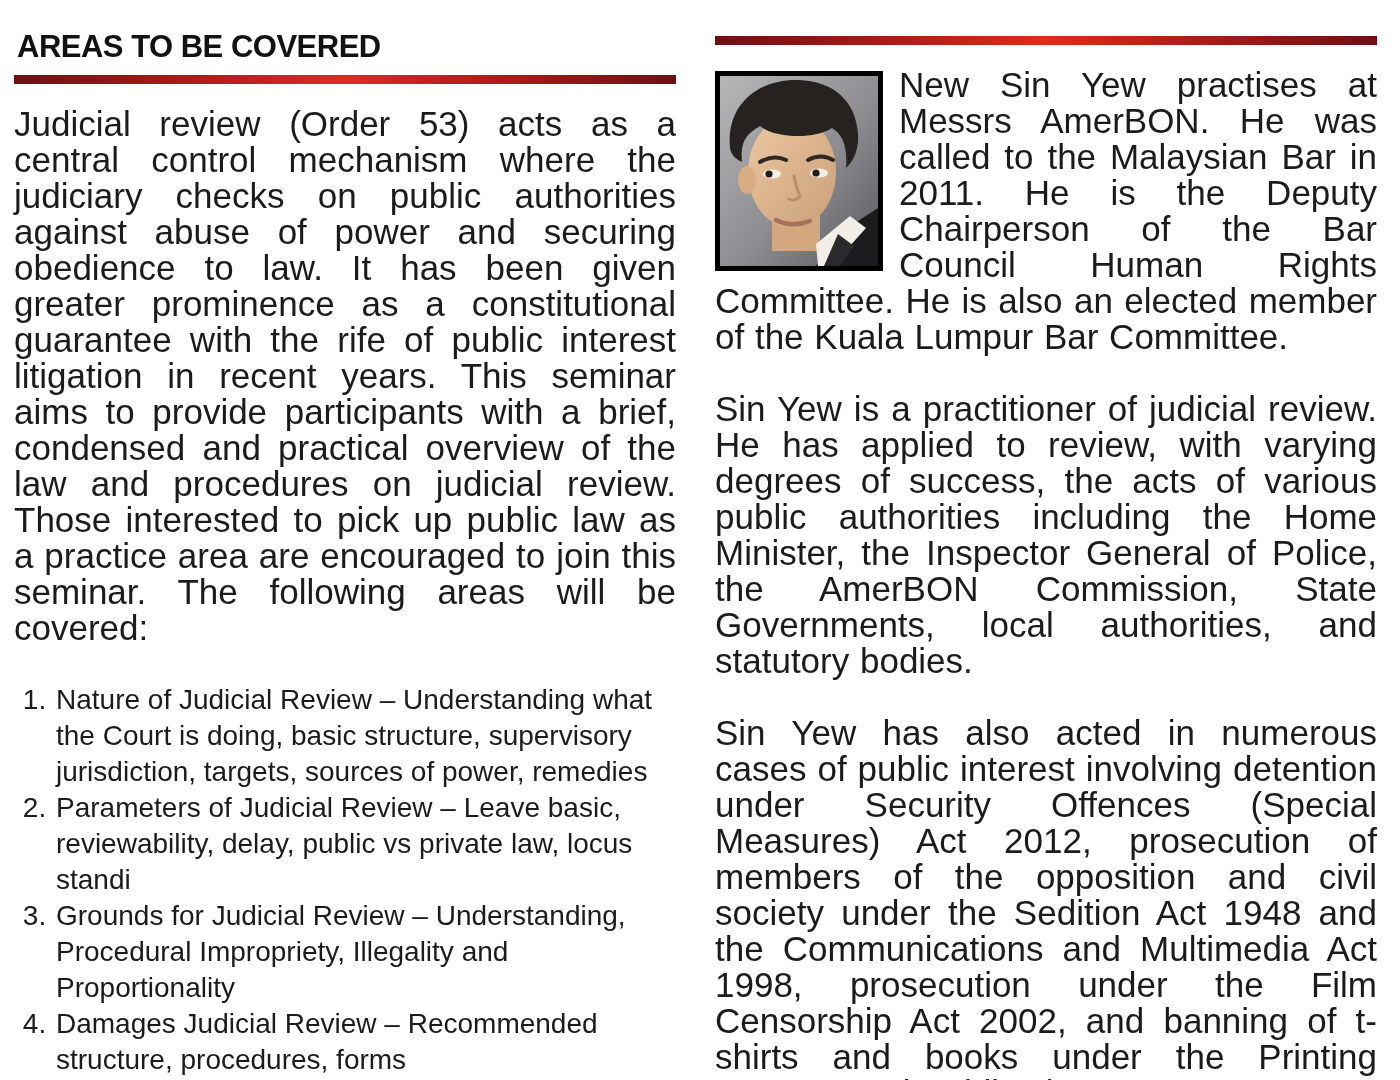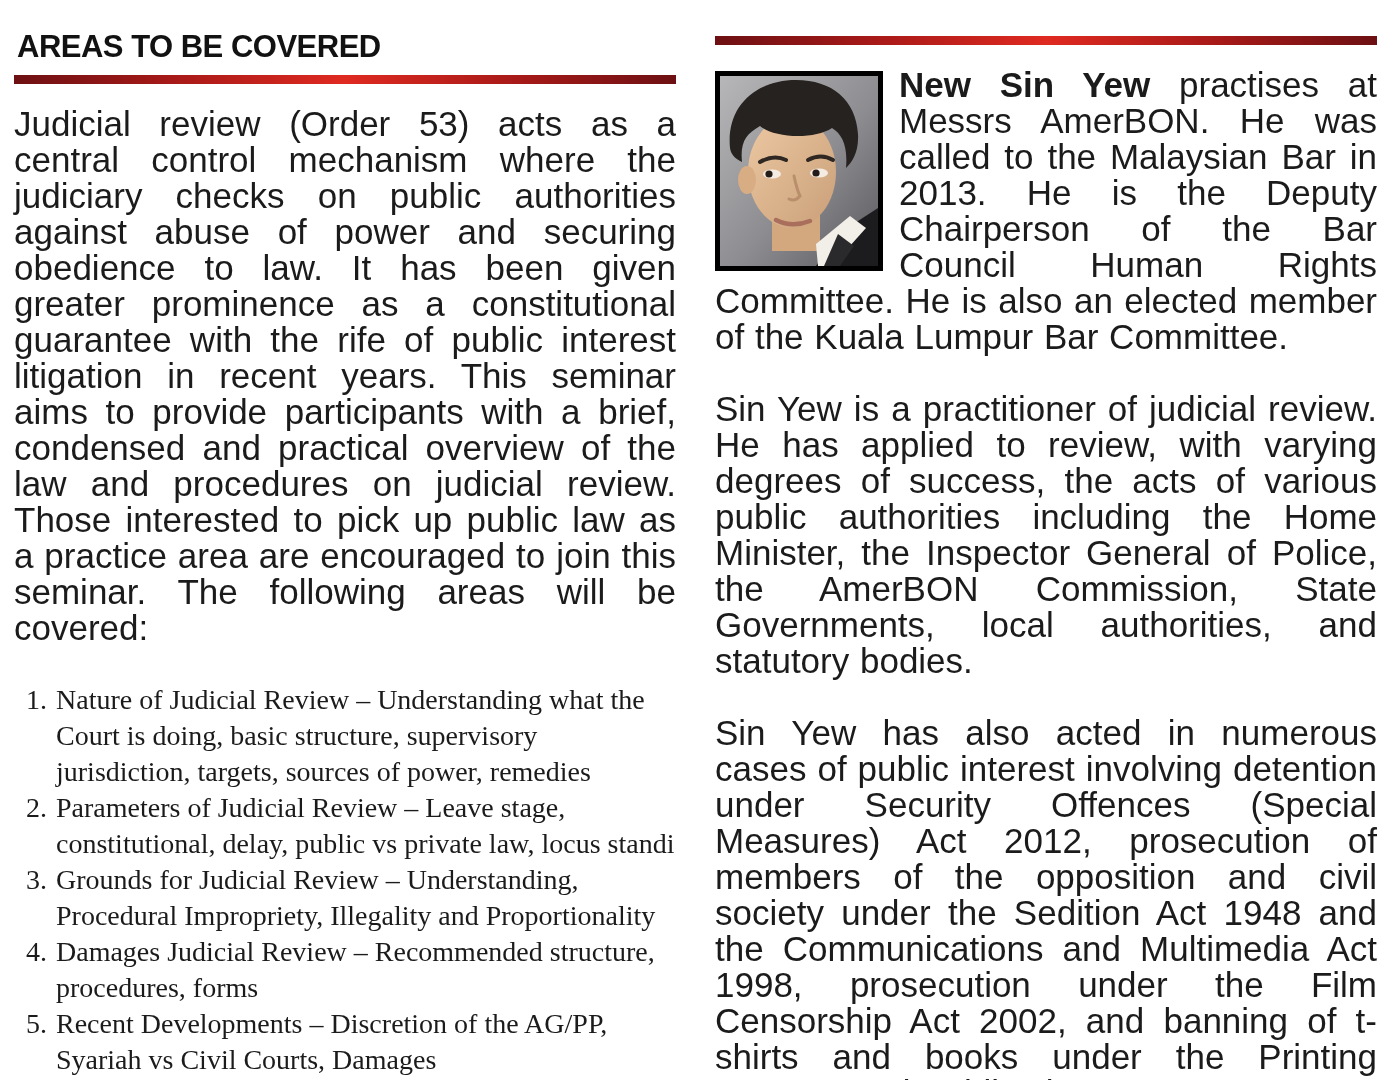--- a/index.html
+++ b/index.html
@@ -41,50 +41,50 @@
   }
   .intro { margin-top:22px; }
 
   ol.topics {
     margin:36px 0 0 0;
     padding:0 0 0 40px;
     font-size:28px;
     line-height:36px;
     text-align:left;
   }
-  ol.topics li { padding-left:2px;font-family:Liberation Serif, serif; }
+  ol.topics li { padding-left:2px; }
 
   .photo-frame {
     float:left;
     width:158px; height:190px;
     border:5px solid #000000;
     margin:4px 16px 10px 0;
     background:#8a898c;
   }
   .photo-frame svg { display:block; }
 
   .bio-first { margin-top:22px; }
   .bio-para  { margin-top:36px; }
-  .speaker-name { font-weight:bold; }
+  .speaker-name { font-weight:normal; }
 </style>
 </head>
 <body>
 
 <div class="page">
   <div class="columns">
 
     <div class="col">
       <h1 class="heading">AREAS TO BE COVERED</h1>
       <div class="rule"></div>
 
       <p class="body-text intro">Judicial review (Order 53) acts as a central control mechanism where the judiciary checks on public authorities against abuse of power and securing obedience to law. It has been given greater prominence as a constitutional guarantee with the rife of public interest litigation in recent years. This seminar aims to provide participants with a brief, condensed and practical overview of the law and procedures on judicial review. Those interested to pick up public law as a practice area are encouraged to join this seminar. The following areas will be covered:</p>
 
       <ol class="topics">
         <li class="topic-item">Nature of Judicial Review – Understanding what the Court is doing, basic structure, supervisory jurisdiction, targets, sources of power, remedies</li>
-        <li class="topic-item">Parameters of Judicial Review – Leave stage, constitutional, delay, public vs private law, locus standi</li>
+        <li class="topic-item">Parameters of Judicial Review – Leave basic, reviewability, delay, public vs private law, locus standi</li>
         <li class="topic-item">Grounds for Judicial Review – Understanding, Procedural Impropriety, Illegality and Proportionality</li>
         <li class="topic-item">Damages Judicial Review – Recommended structure, procedures, forms</li>
         <li class="topic-item">Recent Developments – Discretion of the AG/PP, Syariah vs Civil Courts, Damages</li>
       </ol>
     </div>
 
     <div class="col">
       <div class="rule"></div>
 
       <p class="body-text bio-first">
@@ -125,21 +125,21 @@
 
             <path d="M56,144 q16,8 34,1" stroke="#a96f5c" stroke-width="4.5" fill="none" stroke-linecap="round"></path>
 
             <path d="M158,132 L118,158 L96,190 L158,190 Z" fill="#1c1b1e"></path>
 
             <path d="M96,168 L130,140 L146,152 L112,190 L98,190 Z" fill="#f2efe9"></path>
             <path d="M118,158 L134,170 L120,190 L104,190 Z" fill="#2a292c"></path>
           </svg>
         </span>
         <span class="speaker-name">New Sin Yew</span>
-        <span>practises at Messrs AmerBON. He was called to the Malaysian Bar in 2013. He is the Deputy Chairperson of the Bar Council Human Rights Committee. He is also an elected member of the Kuala Lumpur Bar Committee.</span>
+        <span>practises at Messrs AmerBON. He was called to the Malaysian Bar in 2011. He is the Deputy Chairperson of the Bar Council Human Rights Committee. He is also an elected member of the Kuala Lumpur Bar Committee.</span>
       </p>
 
       <p class="body-text bio-para">Sin Yew is a practitioner of judicial review. He has applied to review, with varying degrees of success, the acts of various public authorities including the Home Minister, the Inspector General of Police, the AmerBON Commission, State Governments, local authorities, and statutory bodies.</p>
 
       <p class="body-text bio-para">Sin Yew has also acted in numerous cases of public interest involving detention under Security Offences (Special Measures) Act 2012, prosecution of members of the opposition and civil society under the Sedition Act 1948 and the Communications and Multimedia Act 1998, prosecution under the Film Censorship Act 2002, and banning of t-shirts and books under the Printing Presses and Publication Act 1984.</p>
     </div>
 
   </div>
 </div>
 

